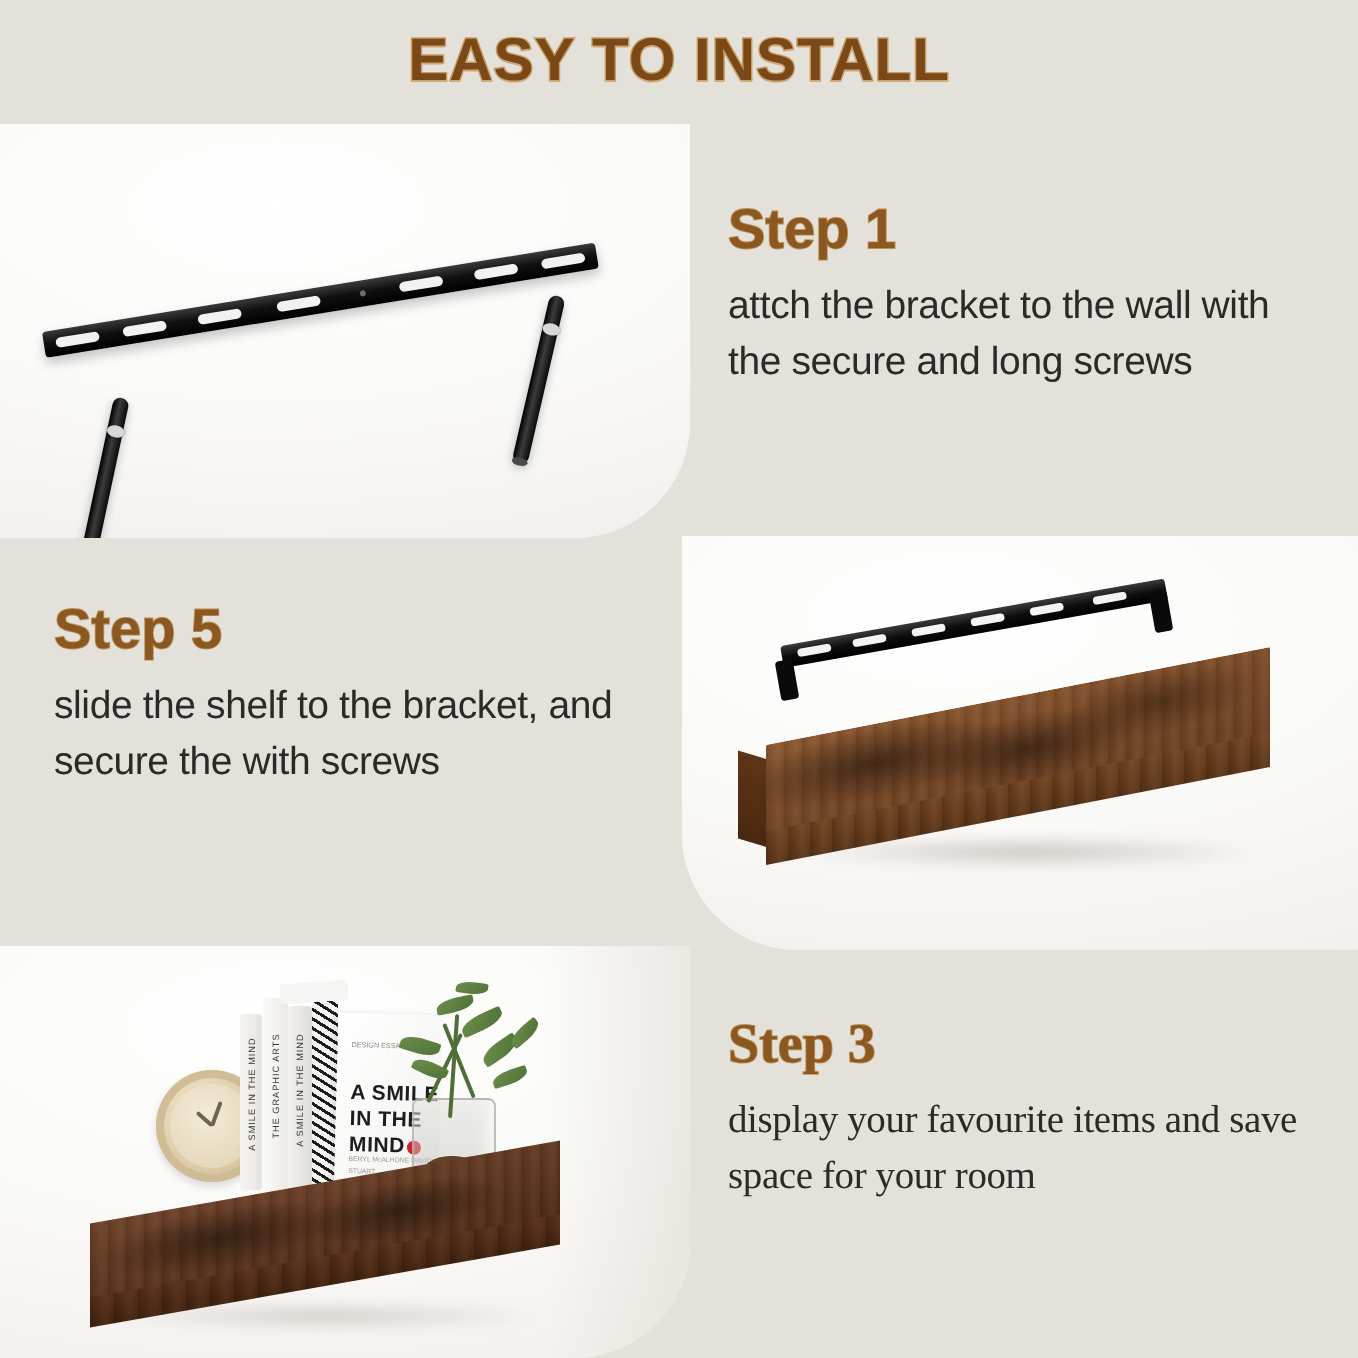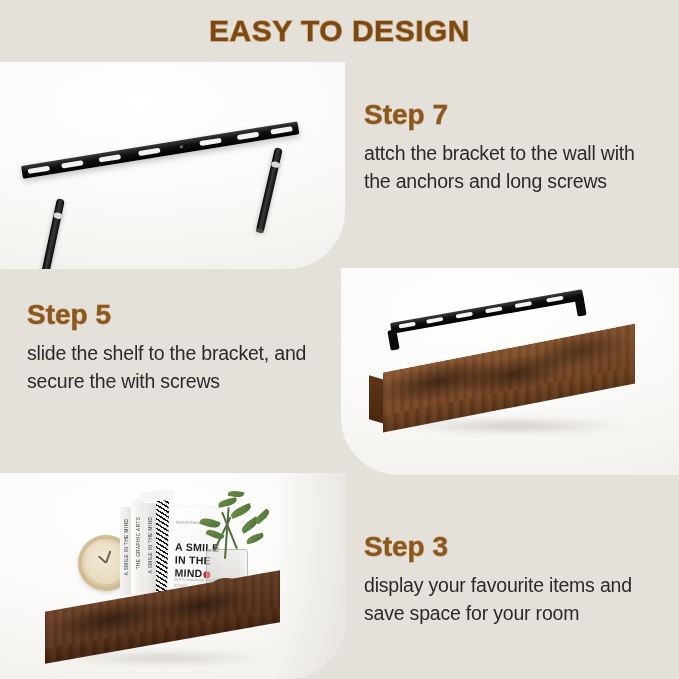--- a/index.html
+++ b/index.html
@@ -68,21 +68,21 @@
     inset: 0;
     background:
       radial-gradient(120% 90% at 40% 20%, rgba(255,255,255,0.9) 0%, rgba(247,246,243,0.55) 55%, rgba(236,233,228,0.65) 100%);
     pointer-events: none;
   }
 
   
   .step-block { position: absolute; }
   #step-1-block { left: 364px; top: 100px; width: 300px; }
   #step-2-block { left: 27px;  top: 300px; width: 300px; }
-  #step-3-block { left: 364px; top: 532px; width: 305px; }
+  #step-3-block { left: 364px; top: 508px; width: 305px; font-family: Liberation Serif, serif; }
 
   .step-heading {
     font-size: 28px;
     font-weight: bold;
     color: #8a5820;
     -webkit-text-stroke: 0.9px #bc9257;
     paint-order: stroke fill;
     margin: 0 0 8px 0;
     line-height: 1.1;
   }
@@ -355,21 +355,21 @@
     background: radial-gradient(ellipse at center, rgba(110,95,80,0.26) 0%, rgba(110,95,80,0) 72%);
     filter: blur(3px);
   }
 </style>
 </head>
 <body>
 
 <div id="infographic">
 
   <div class="title-bar">
-    <div class="title-text">EASY TO DESIGN</div>
+    <div class="title-text">EASY TO INSTALL</div>
   </div>
 
   <div class="panel" id="panel-1">
     <div class="panel-shade"></div>
     <div id="bracket-scene">
 
       <div class="bracket-bar">
         <div class="slot" style="left:6px;"></div>
         <div class="slot" style="left:40px;"></div>
         <div class="slot" style="left:78px;"></div>
@@ -387,22 +387,22 @@
 
       <div class="bracket-rod" style="left:275px; top:86px; height:86px; transform: rotate(13deg); transform-origin: top center;">
         <div class="rod-screw"></div>
         <div class="rod-cap"></div>
       </div>
 
     </div>
   </div>
 
   <div class="step-block" id="step-1-block">
-    <p class="step-heading">Step 7</p>
-    <p class="step-body">attch the bracket to the wall with the anchors and long screws</p>
+    <p class="step-heading">Step 1</p>
+    <p class="step-body">attch the bracket to the wall with the secure and long screws</p>
   </div>
 
   <div class="step-block" id="step-2-block">
     <p class="step-heading">Step 5</p>
     <p class="step-body">slide the shelf to the bracket, and secure the with screws</p>
   </div>
 
   <div class="panel" id="panel-2">
     <div class="panel-shade"></div>
     <div id="shelf-scene">

